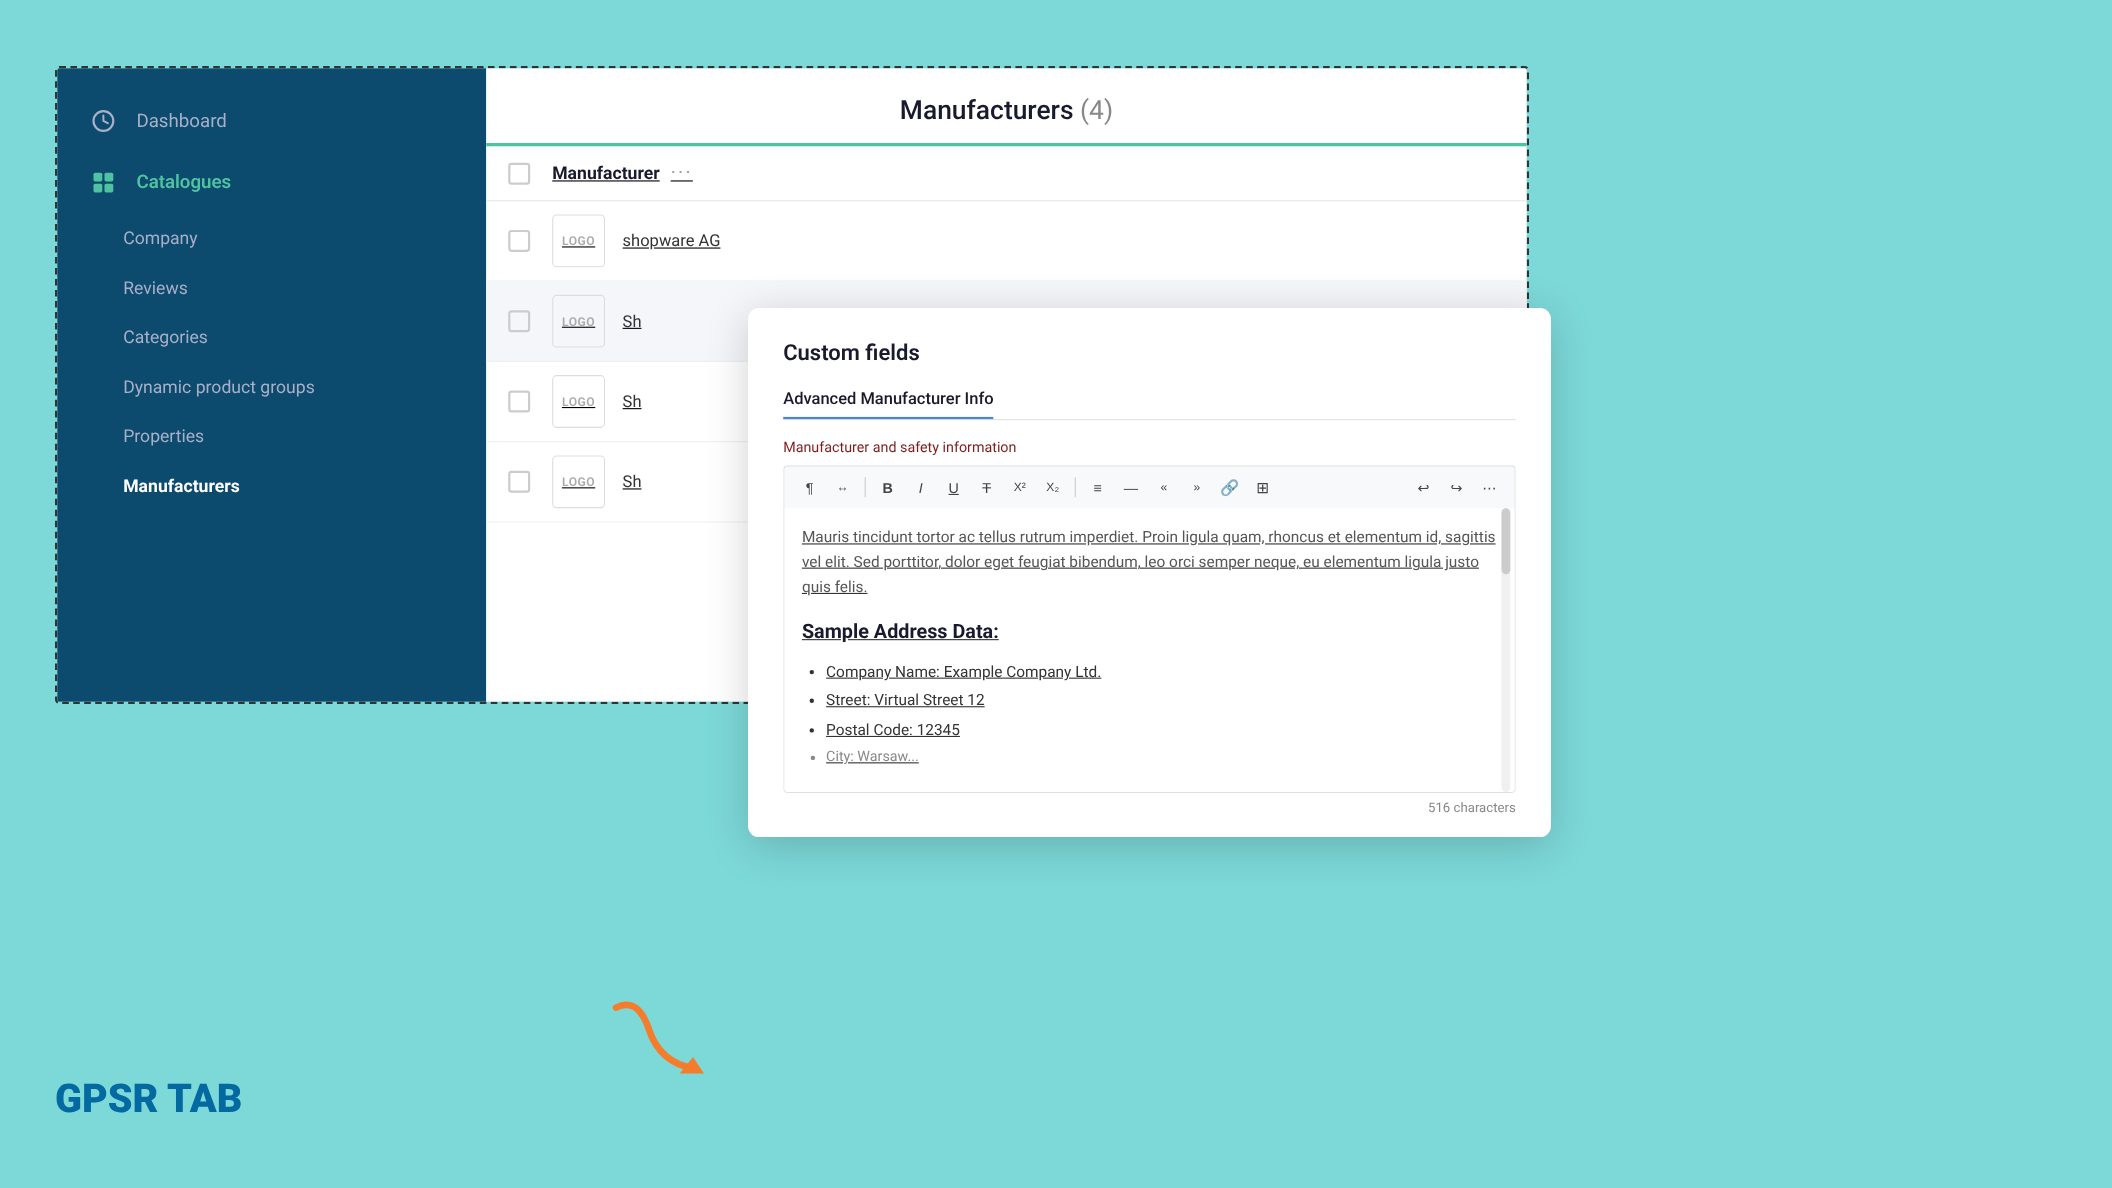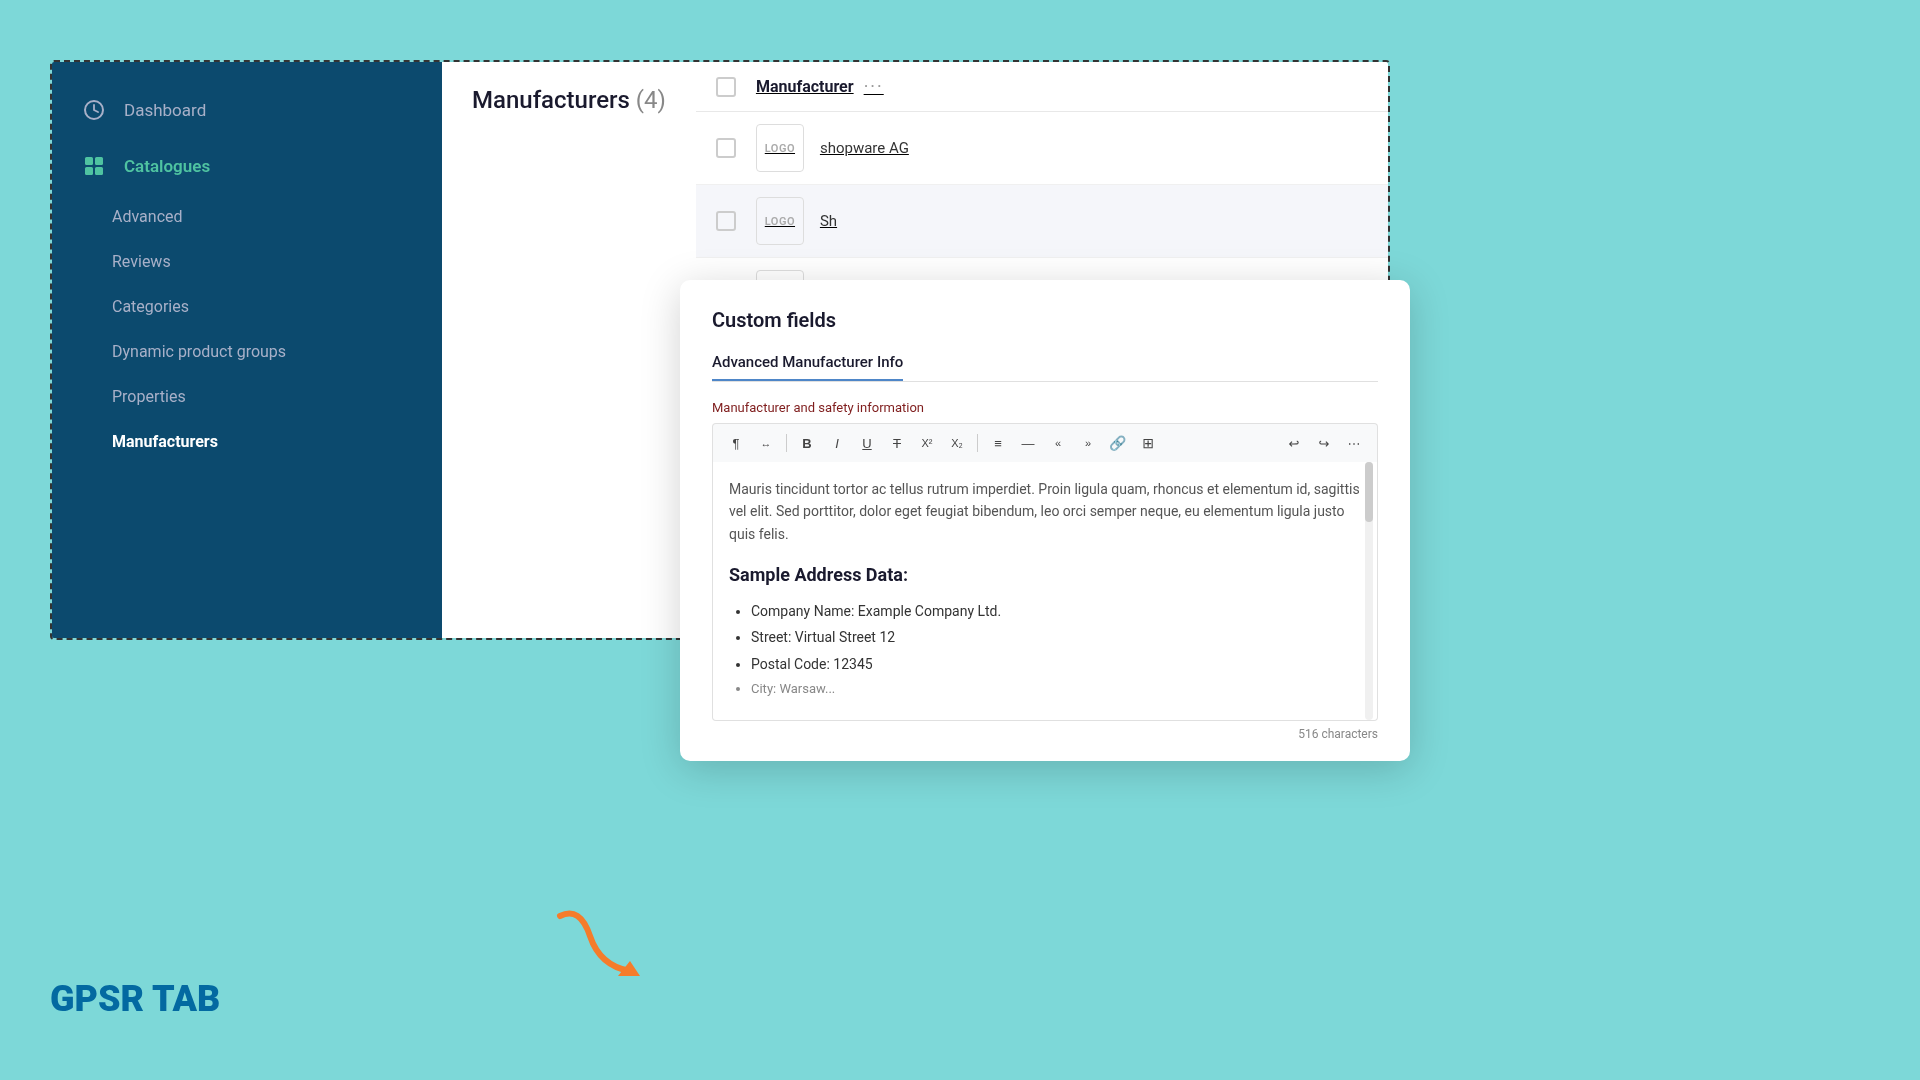--- a/index.html
+++ b/index.html
@@ -67,21 +67,21 @@
     .sidebar-sub-item.active {
       color: #fff;
       font-weight: 700;
     }
 
     
     .content-area {
       flex: 1;
       background-color: #fff;
       display: flex;
-      flex-direction: row;
+      flex-direction: column;
     }
 
     .content-header {
       padding: 24px 30px 0;
       text-align: center;
       font-size: 24px;
       font-weight: 500;
       color: #1a1a2e;
     }
 
@@ -361,21 +361,21 @@
           <rect x="3" y="3" width="8" height="8" rx="1.5" fill="#4fc3a1"></rect>
           <rect x="13" y="3" width="8" height="8" rx="1.5" fill="#4fc3a1"></rect>
           <rect x="3" y="13" width="8" height="8" rx="1.5" fill="#4fc3a1"></rect>
           <rect x="13" y="13" width="8" height="8" rx="1.5" fill="#4fc3a1"></rect>
         </svg>
       </span>
       <span>Catalogues</span>
     </div>
 
     <div class="sidebar-sub-item">
-      <span>Advanced</span>
+      <span>Company</span>
     </div>
 
     <div class="sidebar-sub-item">
       <span>Reviews</span>
     </div>
 
     <div class="sidebar-sub-item">
       <span>Categories</span>
     </div>
 
@@ -474,21 +474,21 @@
     <button class="toolbar-btn" style="font-size:11px;">»</button>
     <button class="toolbar-btn" style="font-size:14px;">🔗</button>
     <button class="toolbar-btn" style="font-size:14px;">⊞</button>
     <div class="toolbar-right">
       <button class="toolbar-btn">↩</button>
       <button class="toolbar-btn">↪</button>
       <button class="toolbar-btn">⋯</button>
     </div>
   </div>
 
-  <div class="rte-content" style="position:relative;">
+  <div class="rte-content" style="position:relative;text-decoration:underline;">
     <p class="body-text">Mauris tincidunt tortor ac tellus rutrum imperdiet. Proin ligula quam, rhoncus et elementum id, sagittis vel elit. Sed porttitor, dolor eget feugiat bibendum, leo orci semper neque, eu elementum ligula justo quis felis.</p>
     <p class="sample-heading">Sample Address Data:</p>
     <ul>
       <li>Company Name: Example Company Ltd.</li>
       <li>Street: Virtual Street 12</li>
       <li>Postal Code: 12345</li>
       <li class="cut-off">City: Warsaw...</li>
     </ul>
     <div class="scroll-bar">
       <div class="scroll-thumb"></div>

